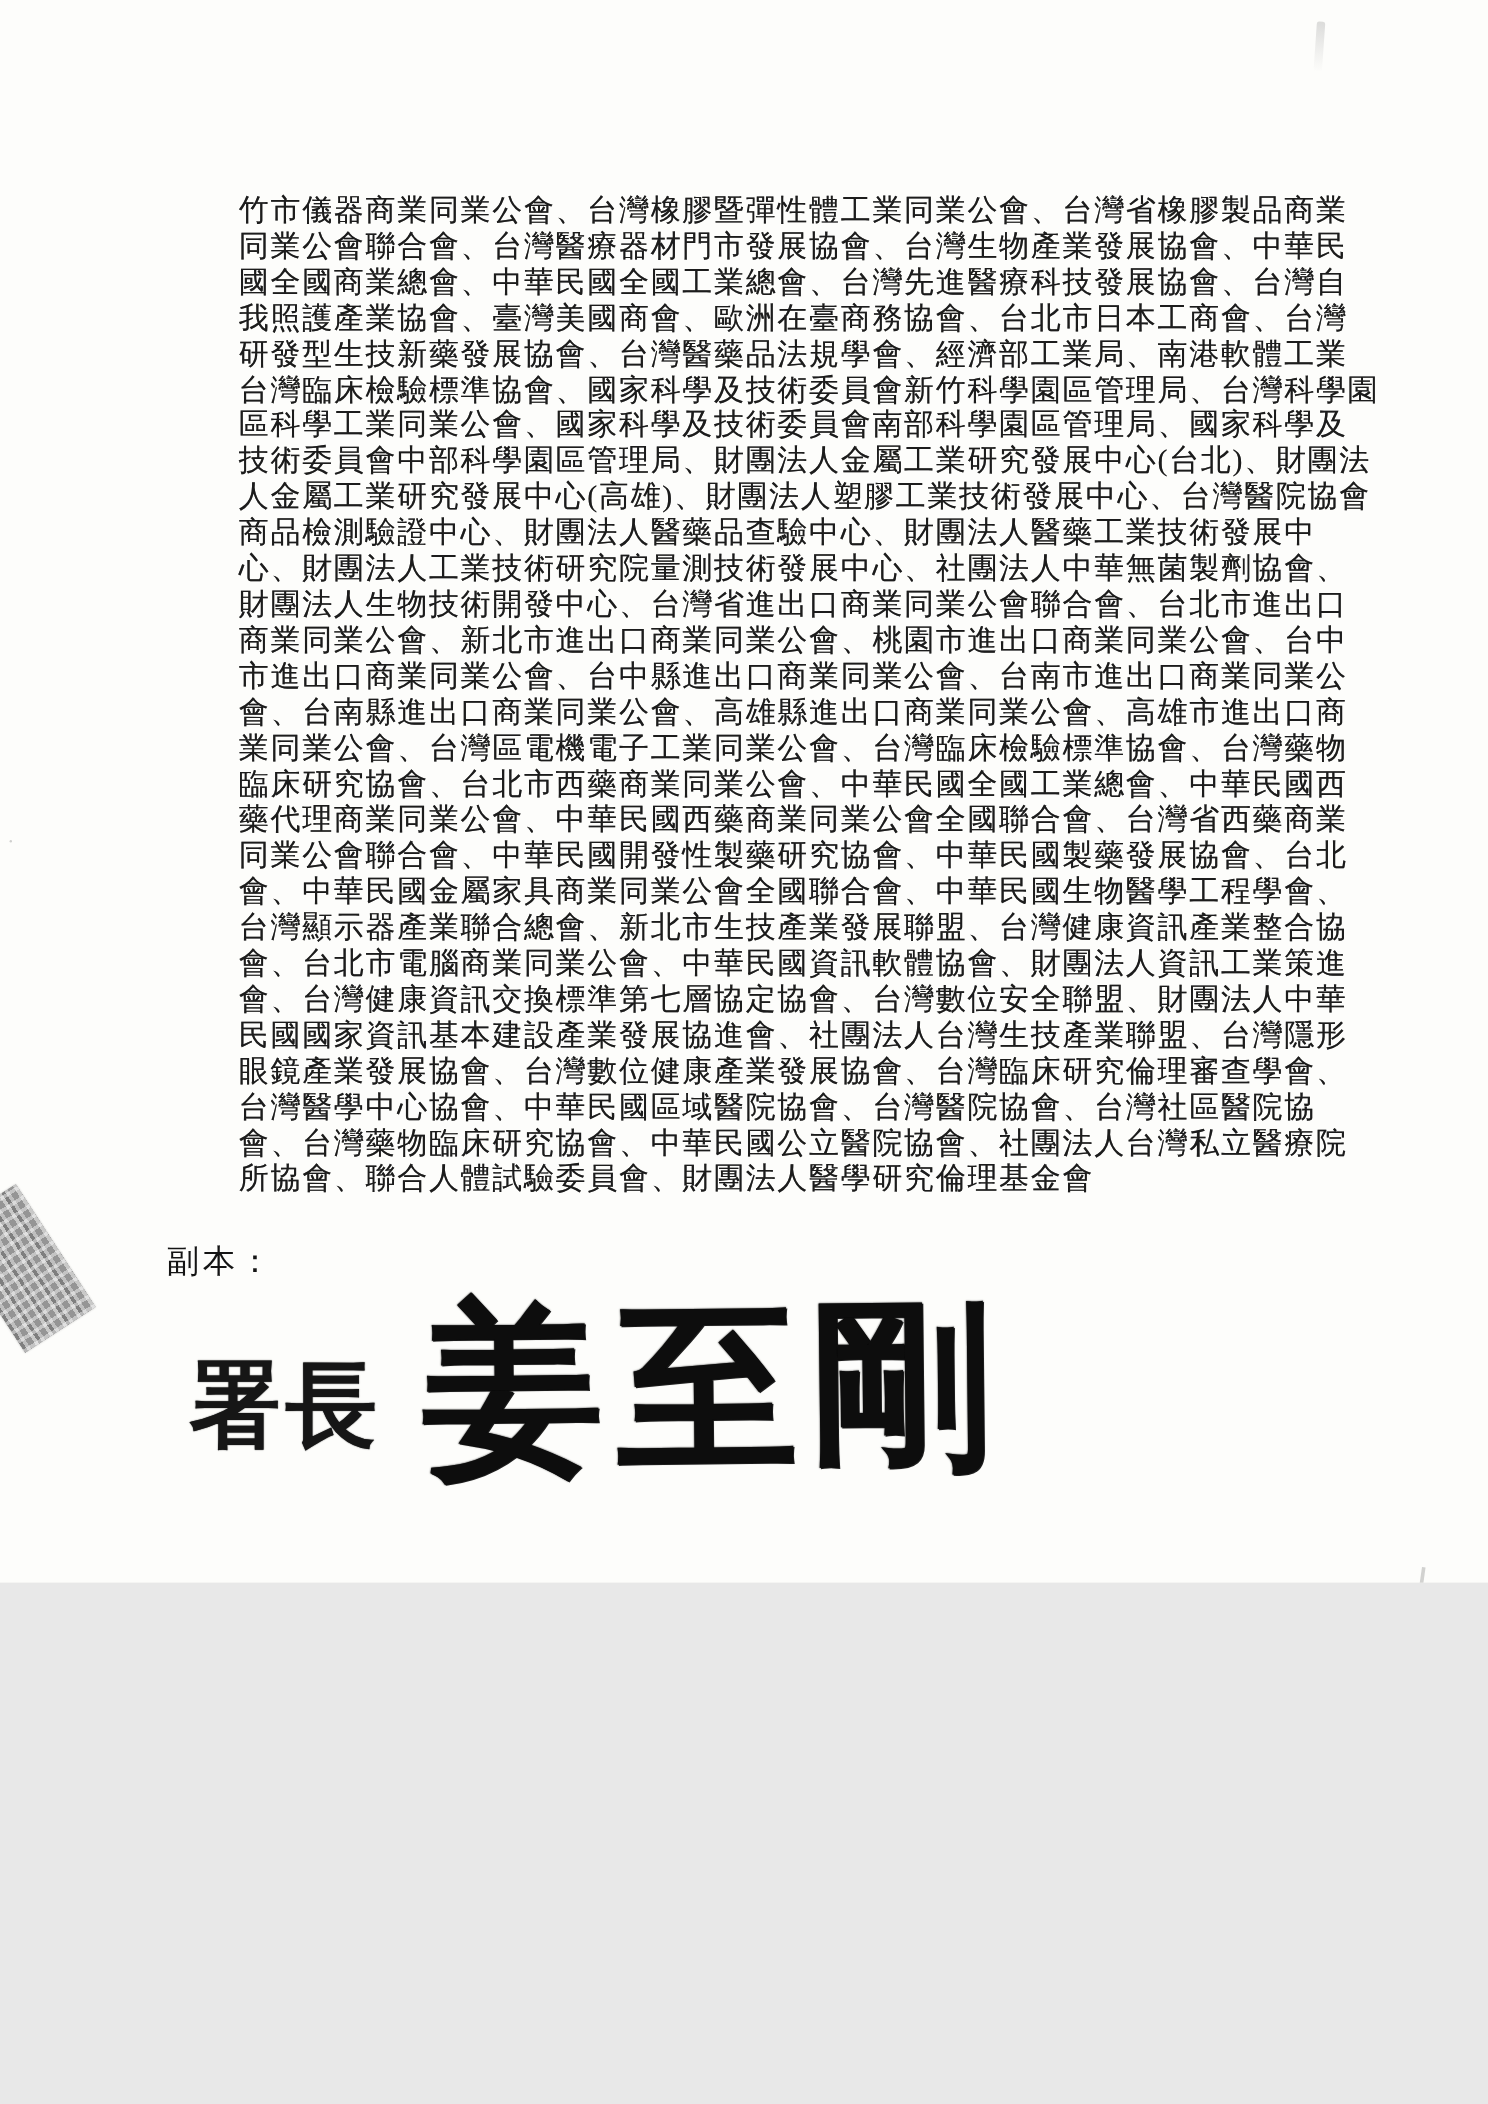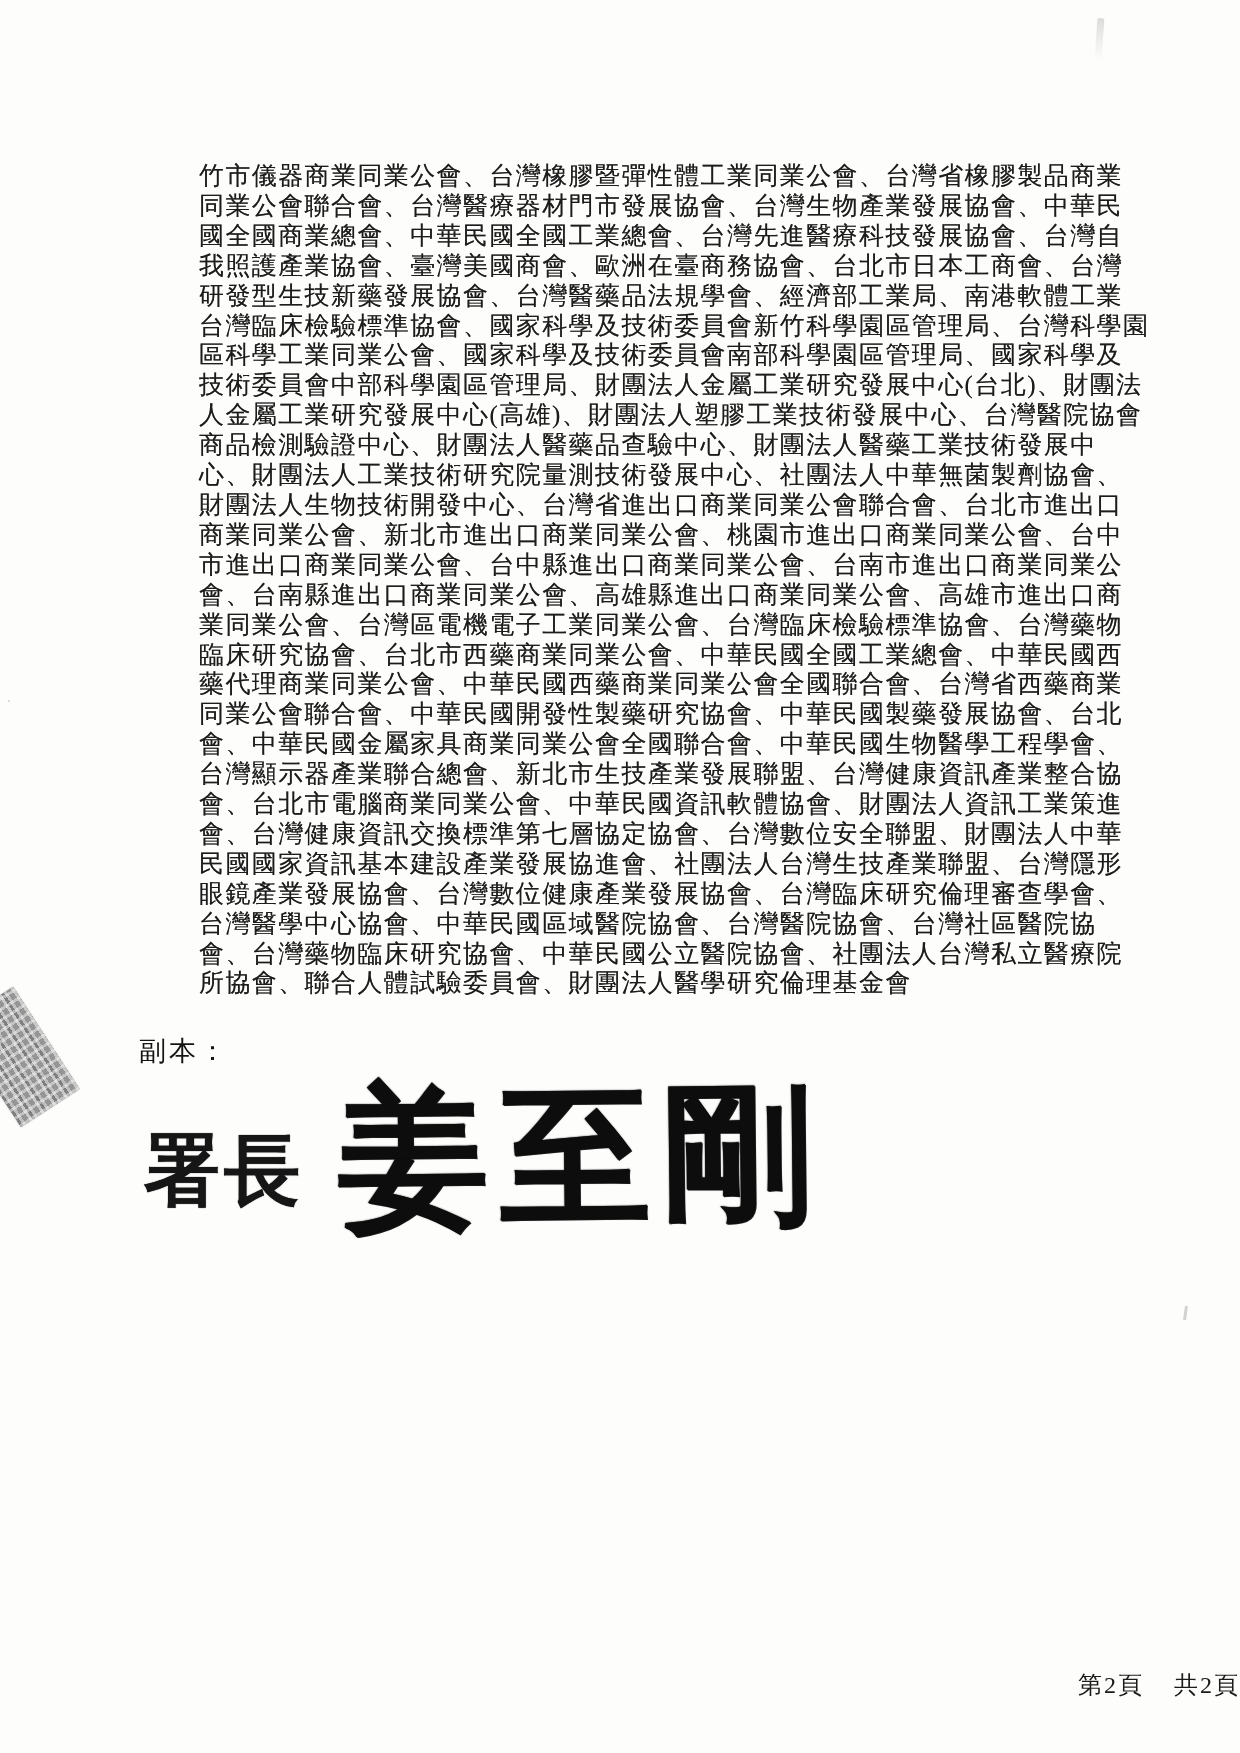--- a/index.html
+++ b/index.html
@@ -1,18 +1,18 @@
 <!DOCTYPE html>
 <html><head>
 <meta charset="utf-8">
 <style>
   html,body{margin:0;padding:0;background:#e8e8e8;}
   .page{
     position:relative;
-    width:1240px;height:1753px;
+    width:1240px;height:1319px;
     margin:0 auto;
     background:#fdfdfb;
     overflow:hidden;
     font-family:"Liberation Serif","DejaVu Serif",serif;
     color:#1b1b1b;
   }
   
   .body-text{
     position:absolute;
     left:199px;top:161px;
@@ -30,21 +30,21 @@
   .copy-label{
     position:absolute;
     left:139px;top:1033px;
     font-size:27px;
     letter-spacing:3px;
     color:#141414;
   }
   
   .signature{
     position:absolute;
-    left:144px;top:1058px;
+    left:158px;top:1058px;
     display:flex;
     align-items:center;
   }
   .signature-title{
     font-size:76px;
     font-weight:700;
     letter-spacing:4px;
     color:#161616;
     margin-top:26px;
     transform:scaleY(1.02);

